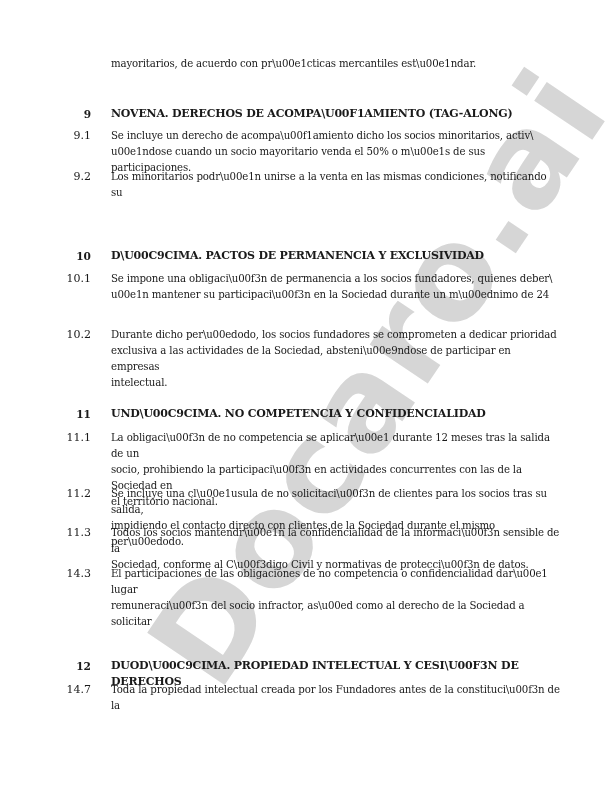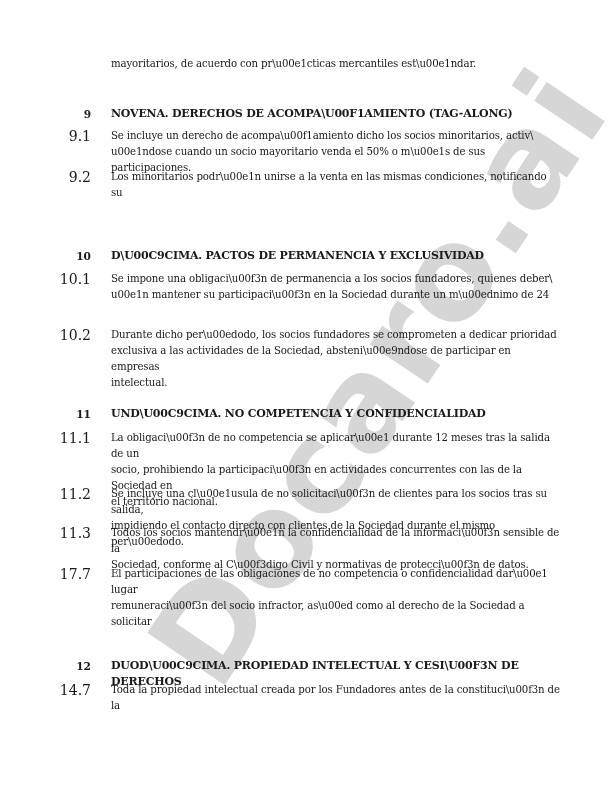--- a/index.html
+++ b/index.html
@@ -22,21 +22,21 @@
     white-space: nowrap;
     letter-spacing: 2px;
     z-index: 0;
     opacity: 0.95;
     text-align: center;
   }
   .content { position: absolute; left: 0; top: 0; width: 612px; z-index: 1; }
   .block { position: absolute; left: 0; width: 612px; }
   .num {
     position: absolute; right: 521px; width: 40px; text-align: right;
-    font-size: 14px; line-height: 16px;
+    font-size: 11px; line-height: 16px;
   }
   .num.h { font-weight: bold; font-size: 10.6px; }
   .txt {
     position: absolute; left: 111px; width: 450px;
     font-size: 10.2px; line-height: 16.1px; letter-spacing: -0.15px;
   }
   .txt.h { font-weight: bold; font-size: 11px; letter-spacing: -0.2px; }
 </style>
 </head>
 <body>
@@ -108,21 +108,21 @@
       </div>
     </div>
     <div class="block" style="top:525px">
       <div class="num">11.3</div>
       <div class="txt">
         <div>Todos los socios mantendr\u00e1n la confidencialidad de la informaci\u00f3n sensible de la</div>
         <div>Sociedad, conforme al C\u00f3digo Civil y normativas de protecci\u00f3n de datos.</div>
       </div>
     </div>
     <div class="block" style="top:566px">
-      <div class="num">17.7</div>
+      <div class="num">14.3</div>
       <div class="txt">
         <div>El participaciones de las obligaciones de no competencia o confidencialidad dar\u00e1 lugar</div>
         <div>remuneraci\u00f3n del socio infractor, as\u00ed como al derecho de la Sociedad a solicitar</div>
       </div>
     </div>
 
     <div class="block" style="top:658px">
       <div class="num h">12</div>
       <div class="txt h">DUOD\U00C9CIMA. PROPIEDAD INTELECTUAL Y CESI\U00F3N DE DERECHOS</div>
     </div>

